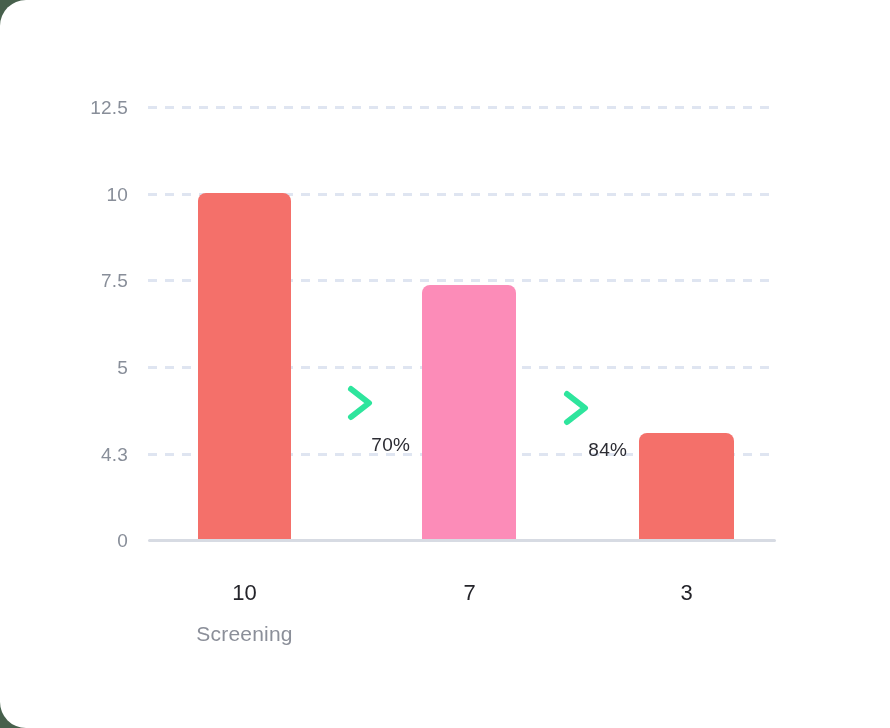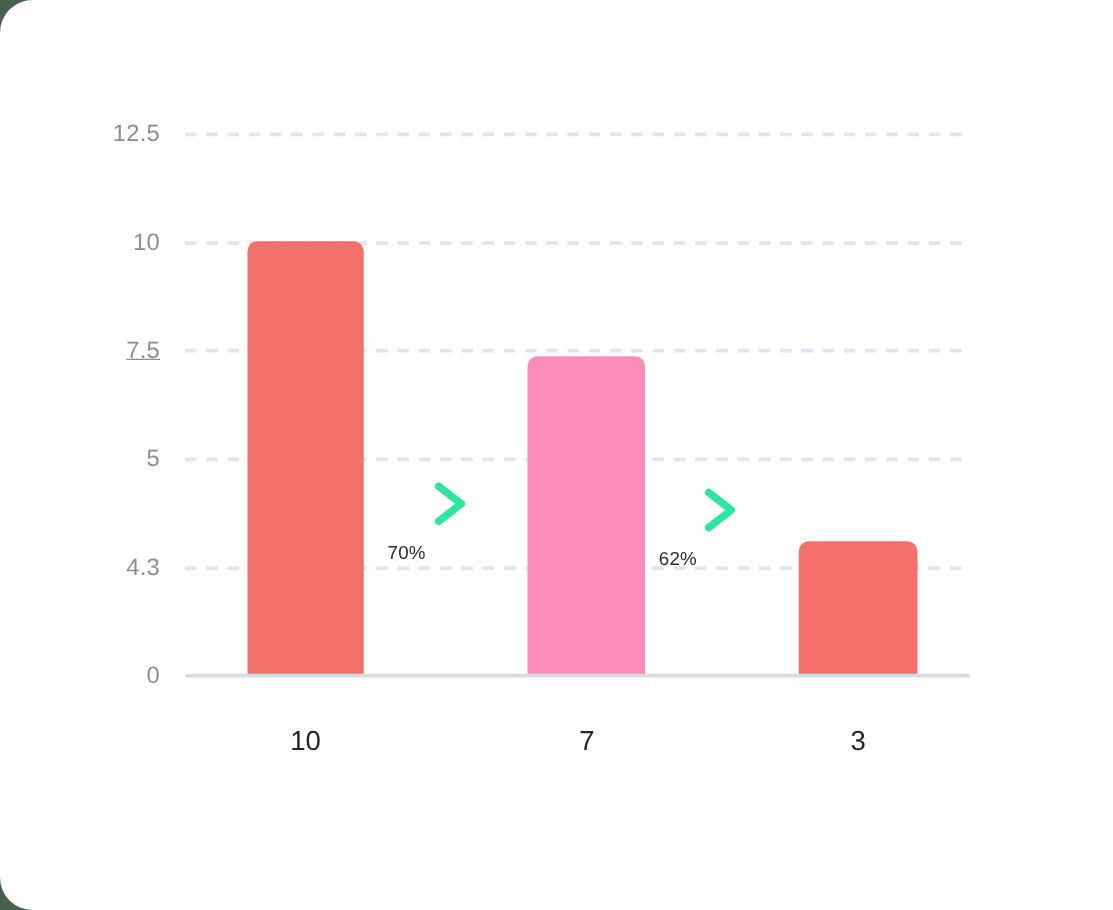--- a/index.html
+++ b/index.html
@@ -81,22 +81,22 @@
   .bar {
     position: absolute;
     border-radius: 8px 8px 0 0;
   }
 
   .chev {
     position: absolute;
   }
   .pct {
     position: absolute;
-    text-align: left;
-    font-size: 15px;
+    text-align: right;
+    font-size: 19px;
     color: #2c2c33;
     line-height: 1;
     letter-spacing: 0.2px;
   }
 
   .catgroup {
     position: absolute;
     text-align: center;
   }
   .catvalue {
@@ -126,21 +126,21 @@
     <div class="gridline" style="top:366px; height:3px;"></div>
     <div class="gridline" style="top:453px; height:3px;"></div>
 
     <div class="ytick-wrap" style="top:108px;">
       <div class="ytick" style="top:-10px;">12.5</div>
     </div>
     <div class="ytick-wrap" style="top:195px;">
       <div class="ytick" style="top:-10px;">10</div>
     </div>
     <div class="ytick-wrap" style="top:281px;">
-      <div class="ytick" style="top:-10px;text-decoration:underline;">7.5</div>
+      <div class="ytick" style="top:-10px;">7.5</div>
     </div>
     <div class="ytick-wrap" style="top:368px;">
       <div class="ytick" style="top:-10px;">5</div>
     </div>
     <div class="ytick-wrap" style="top:455px;">
       <div class="ytick" style="top:-10px;">4.3</div>
     </div>
     <div class="ytick-wrap" style="top:541px;">
       <div class="ytick" style="top:-10px;">0</div>
     </div>
@@ -156,24 +156,25 @@
         <path d="M7 5 L25 19 L7 33" stroke="#2ee59d" stroke-width="6" stroke-linecap="round" stroke-linejoin="round" fill="none"></path>
       </svg>
     </div>
     <div class="pct" style="left:310px; top:435px; width:100px;">70%</div>
 
     <div class="chev" style="left:560px; top:389px;">
       <svg width="32" height="38" viewBox="0 0 32 38" fill="none" xmlns="http://www.w3.org/2000/svg">
         <path d="M7 5 L25 19 L7 33" stroke="#2ee59d" stroke-width="6" stroke-linecap="round" stroke-linejoin="round" fill="none"></path>
       </svg>
     </div>
-    <div class="pct" style="left:527px; top:440px; width:100px;">62%</div>
+    <div class="pct" style="left:527px; top:440px; width:100px;">84%</div>
 
     <div class="catgroup" style="left:172px; top:582px; width:145px;">
       <p class="catvalue">10</p>
+      <p class="catlabel">Screening</p>
     </div>
     <div class="catgroup" style="left:397px; top:582px; width:145px;">
       <p class="catvalue">7</p>
     </div>
     <div class="catgroup" style="left:614px; top:582px; width:145px;">
       <p class="catvalue">3</p>
     </div>
 
   </div>
 </div>

